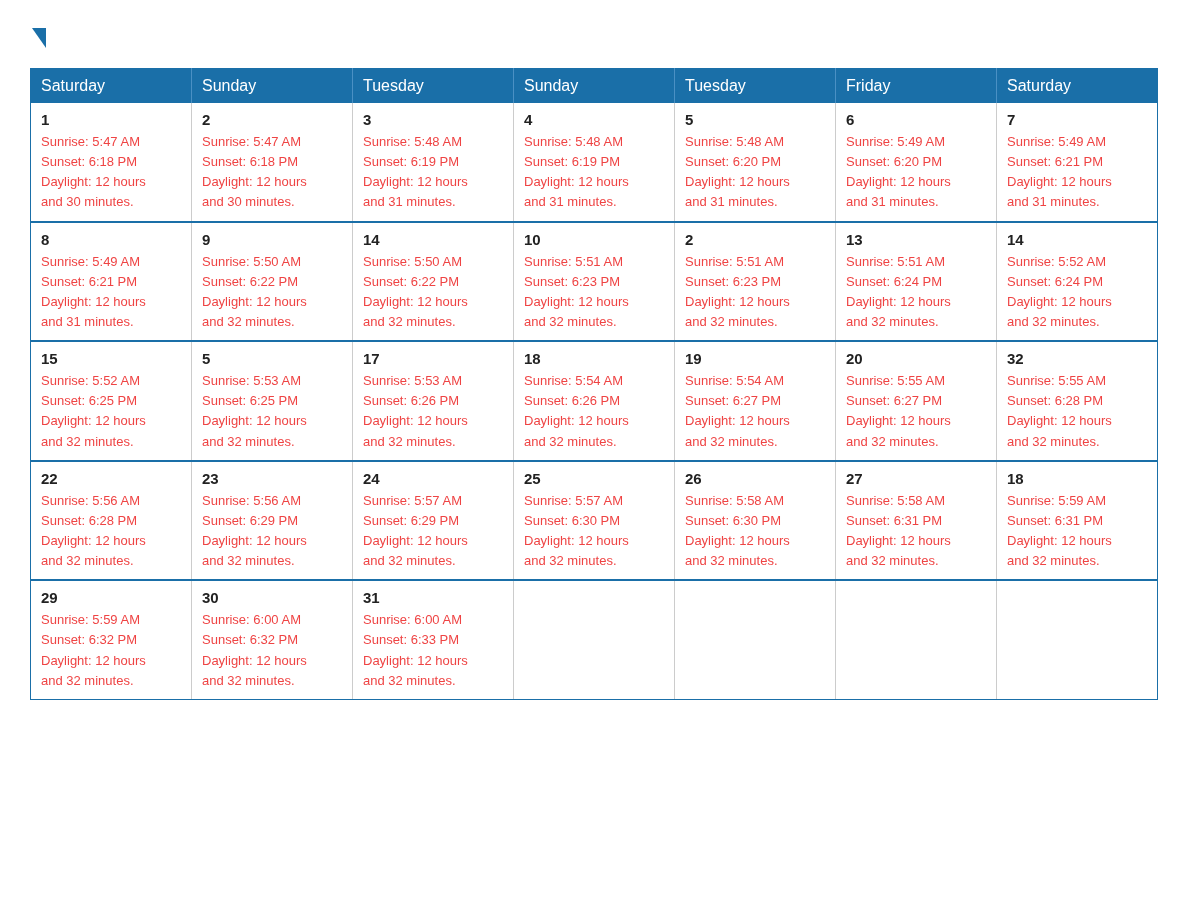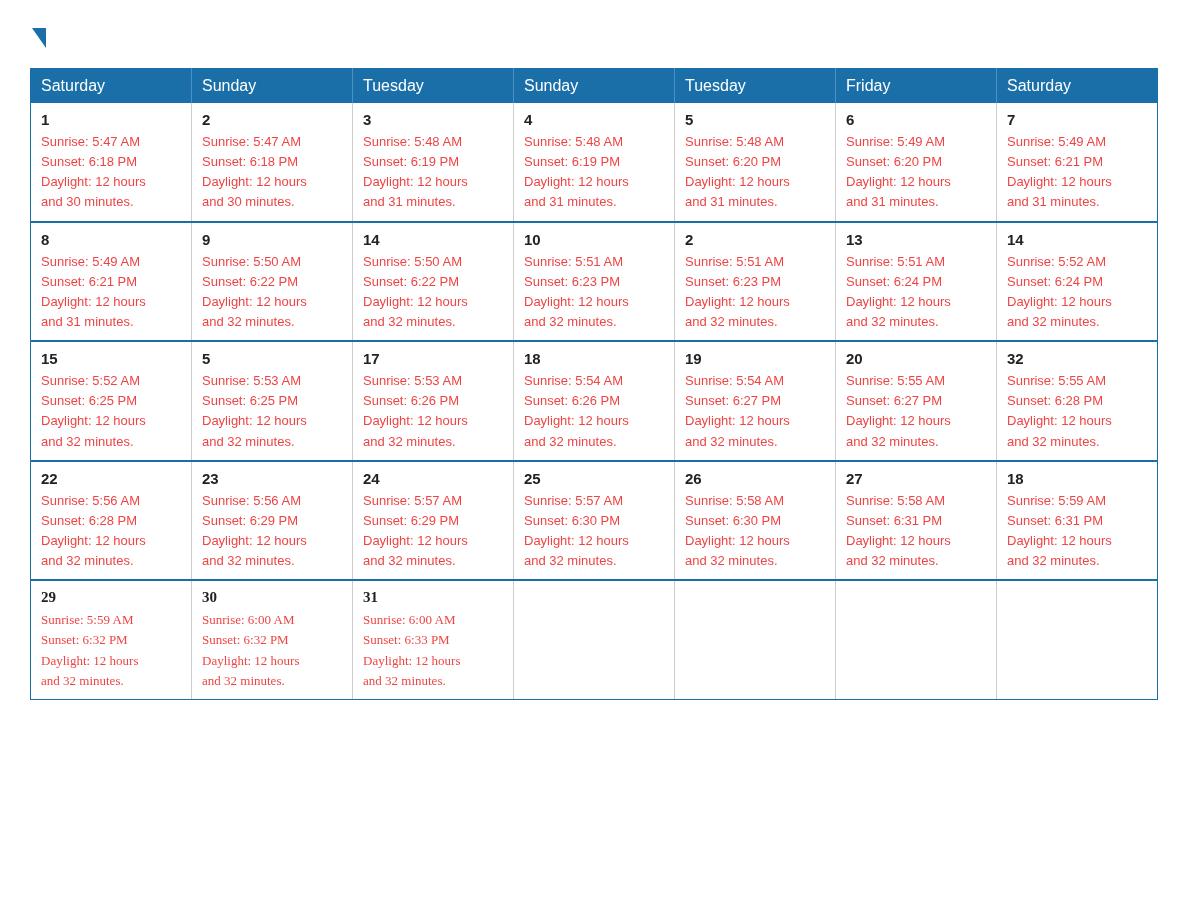--- a/index.html
+++ b/index.html
@@ -86,21 +86,20 @@
       font-size: 13.5px;
       color: #222;
       width: 14.28%;
       min-height: 90px;
     }
     .calendar tbody tr td:last-child {
       border-right: none;
     }
     .calendar tbody tr:last-child td {
       border-bottom: 1px solid #1a6fa8;
-      font-family: Liberation Serif, serif;
     }
     .day-number {
       font-size: 15px;
       font-weight: bold;
       display: block;
       margin-bottom: 4px;
     }
     .day-info {
       font-size: 13px;
       line-height: 1.55;

